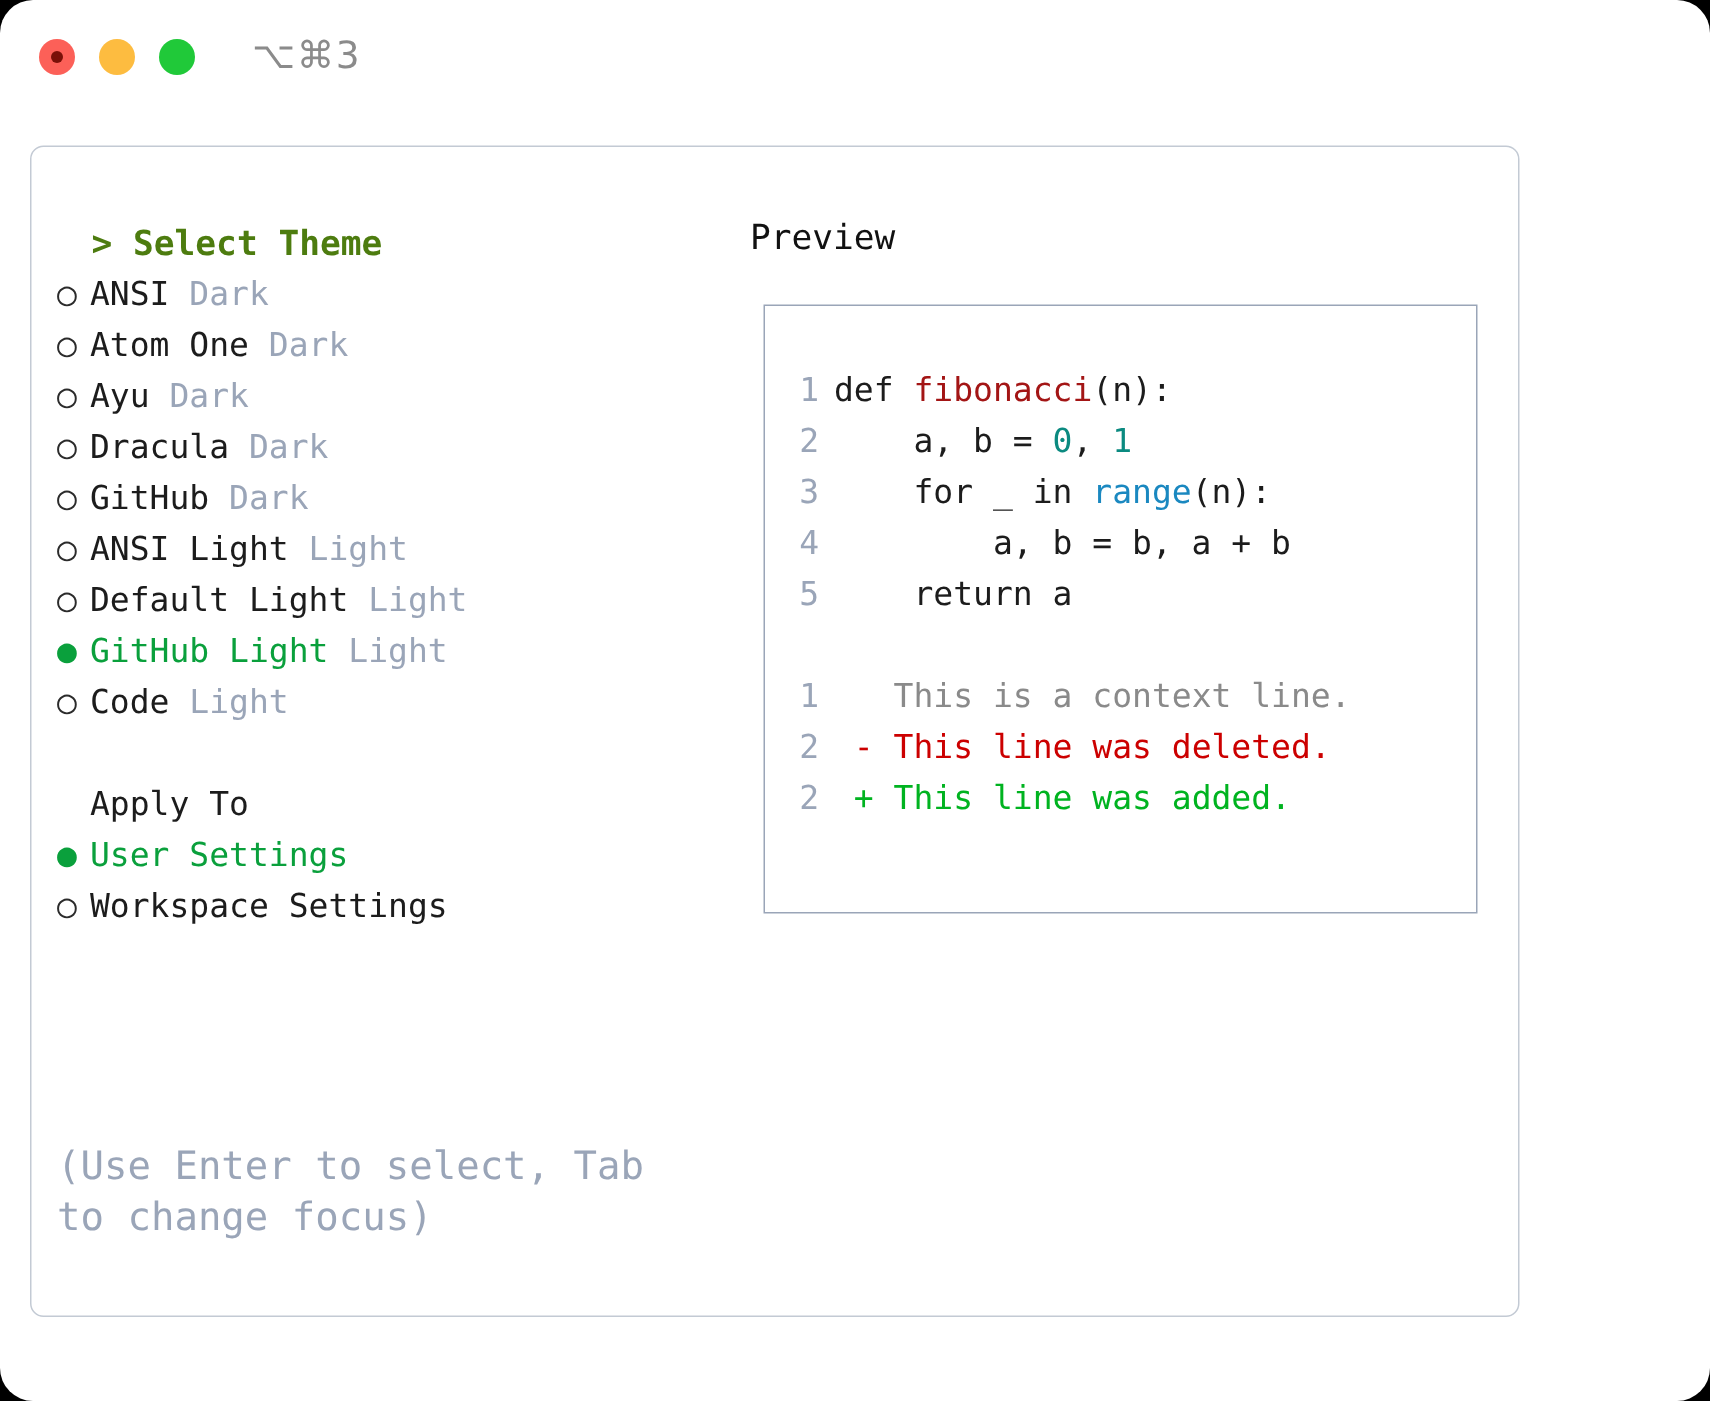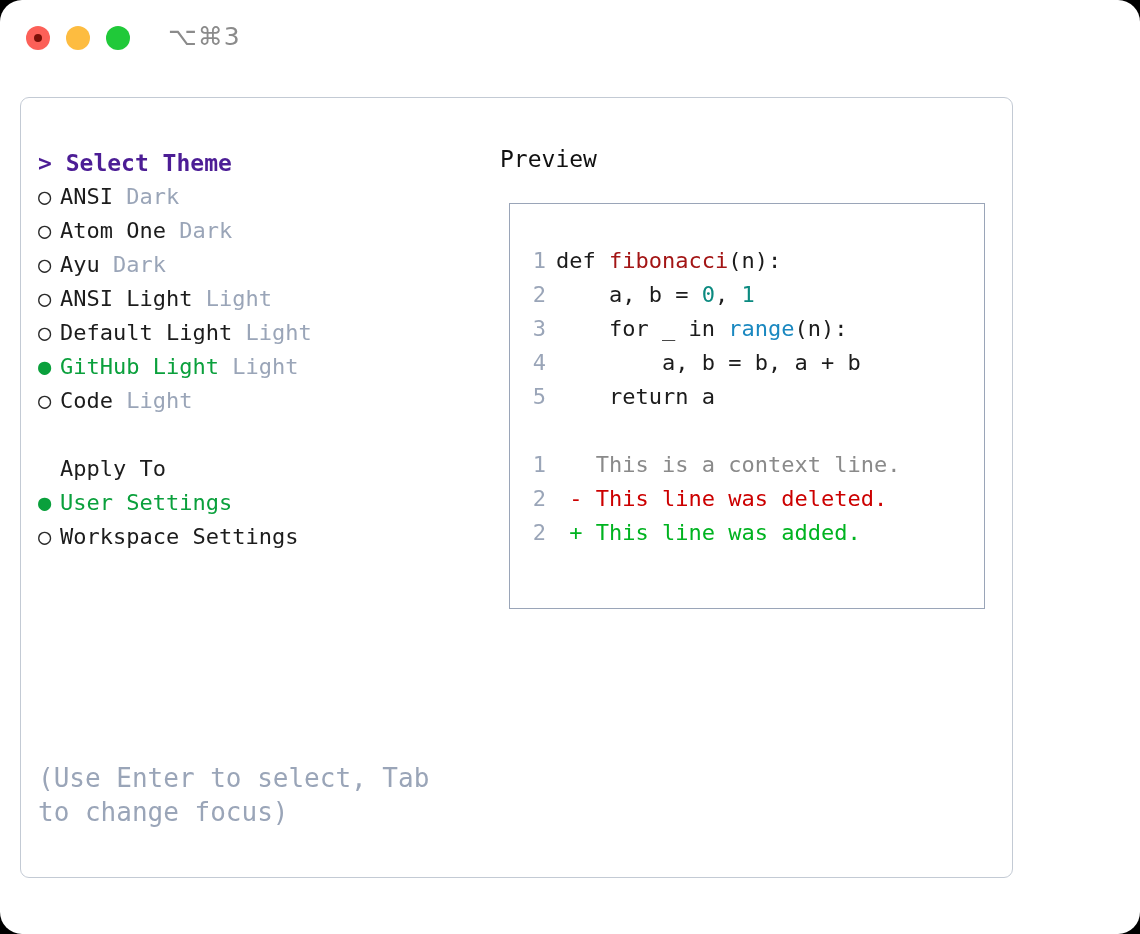--- a/index.html
+++ b/index.html
@@ -85,22 +85,23 @@
   .row {
     display: block;
     height: 34px;
     line-height: 34px;
     font-size: 22px;
     white-space: nowrap;
     color: #1c1c1c;
   }
   .section-title {
     font-weight: bold;
-    color: #4c1d95;
+    color: #4d7c0f;
     font-size: 23px;
+    margin-left: 23px;
   }
   .bullet {
     display: inline-block;
     width: 22px;
     text-align: left;
     color: #2b2b2b;
   }
   .bullet.filled { color: #0aa03c; }
   .label-main { color: #1c1c1c; }
   .label-main.sel { color: #0aa03c; }
@@ -174,20 +175,22 @@
   </div>
 
   <div id="panel">
 
     <div id="left-col">
       <div class="row section-title">&gt; Select Theme</div>
       <div id="theme-list">
           <div class="row"><span class="bullet">○</span><span class="label-main">ANSI</span><span class="label-suffix"> Dark</span></div>
           <div class="row"><span class="bullet">○</span><span class="label-main">Atom One</span><span class="label-suffix"> Dark</span></div>
           <div class="row"><span class="bullet">○</span><span class="label-main">Ayu</span><span class="label-suffix"> Dark</span></div>
+          <div class="row"><span class="bullet">○</span><span class="label-main">Dracula</span><span class="label-suffix"> Dark</span></div>
+          <div class="row"><span class="bullet">○</span><span class="label-main">GitHub</span><span class="label-suffix"> Dark</span></div>
           <div class="row"><span class="bullet">○</span><span class="label-main">ANSI Light</span><span class="label-suffix"> Light</span></div>
           <div class="row"><span class="bullet">○</span><span class="label-main">Default Light</span><span class="label-suffix"> Light</span></div>
           <div class="row"><span class="bullet filled">●</span><span class="label-main sel">GitHub Light</span><span class="label-suffix"> Light</span></div>
           <div class="row"><span class="bullet">○</span><span class="label-main">Code</span><span class="label-suffix"> Light</span></div>
         </div>
       <div class="spacer-sm"></div>
       <div class="row">
         <span class="bullet"></span><span class="label-main">Apply To</span>
       </div>
       <div id="apply-to-list">

